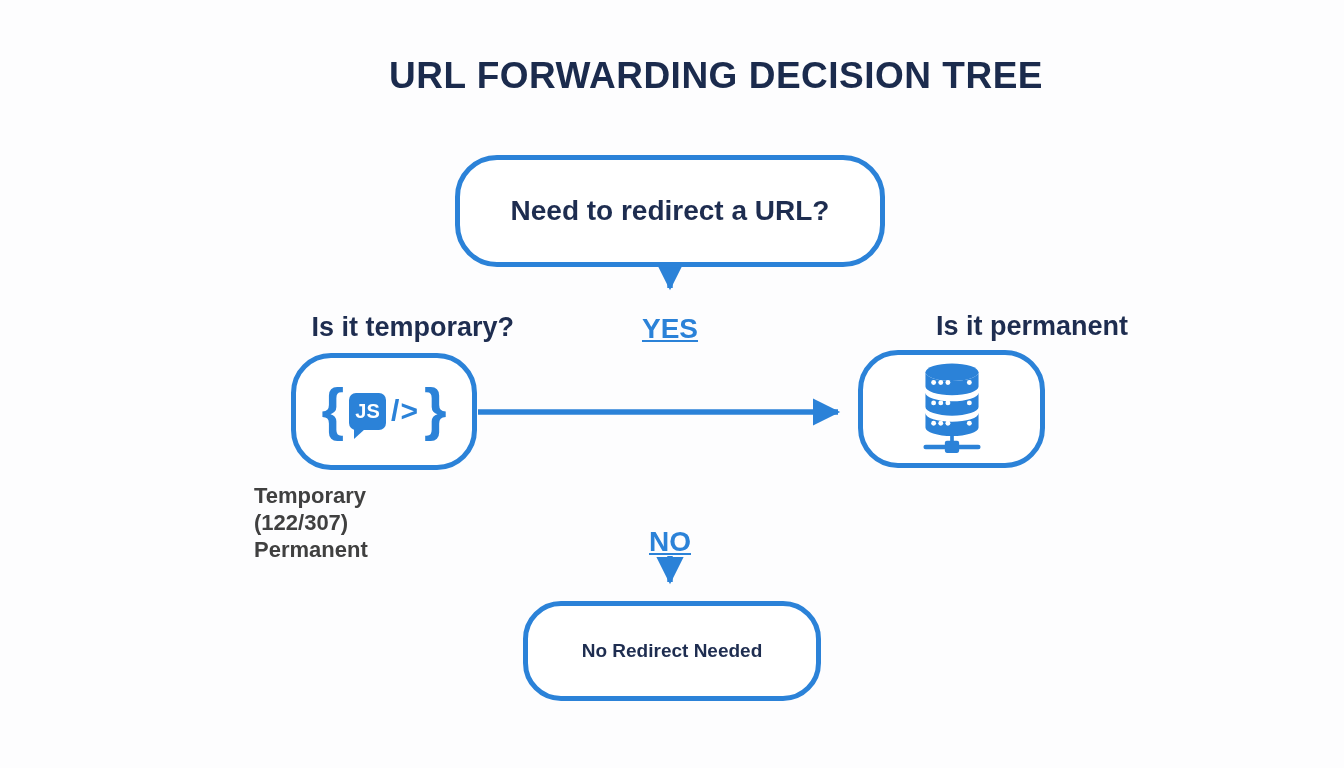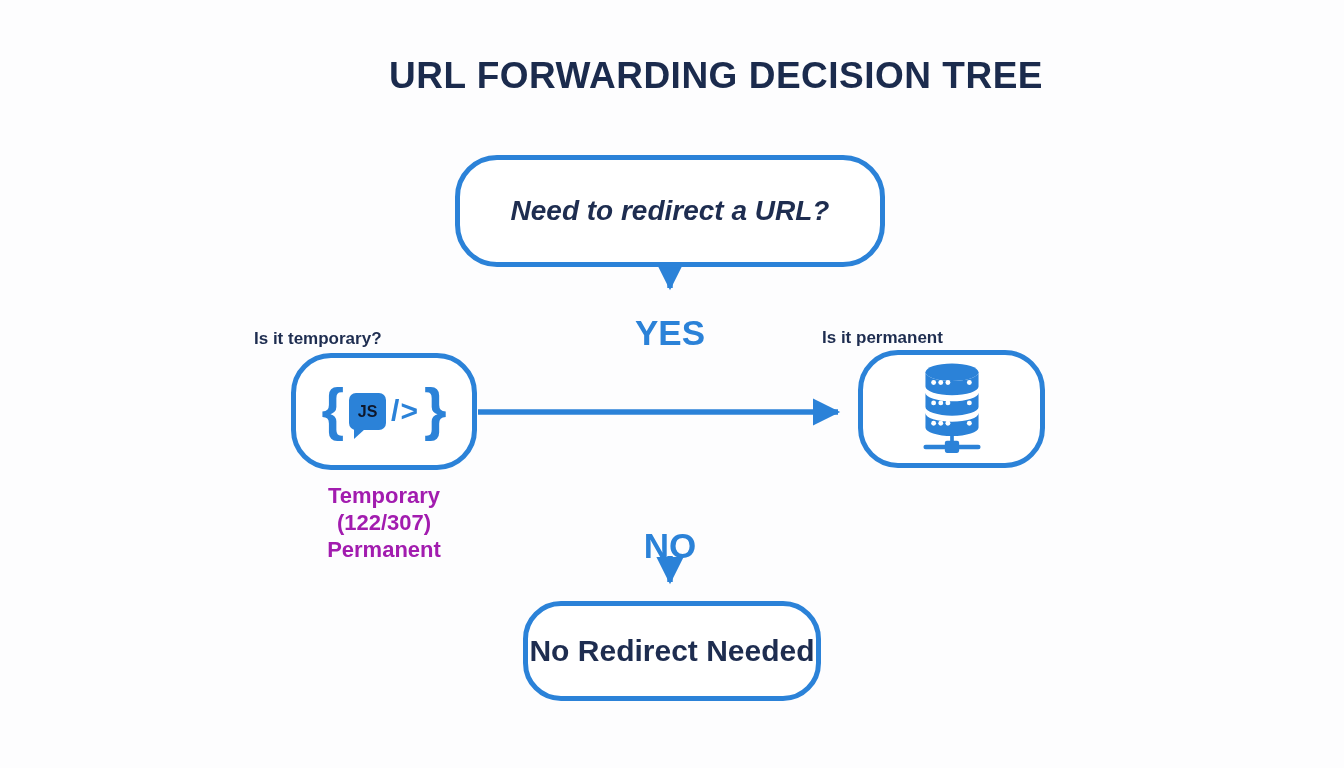--- a/index.html
+++ b/index.html
@@ -33,57 +33,57 @@
     box-sizing: border-box;
     border: 5px solid #2b82d8;
     border-radius: 42px;
     background: #ffffff;
     display: flex;
     align-items: center;
     justify-content: center;
     color: #1e2d50;
     font-weight: bold;
   }
-  .box-root   { left: 455px; top: 155px; width: 430px; height: 112px; font-size: 28px; font-style: italic; }
+  .box-root   { left: 455px; top: 155px; width: 430px; height: 112px; font-size: 28px; }
   .box-left   { left: 291px; top: 353px; width: 186px; height: 117px; border-radius: 40px; }
   .box-right  { left: 858px; top: 350px; width: 187px; height: 118px; border-radius: 40px; }
-  .box-end    { left: 523px; top: 601px; width: 298px; height: 100px; border-radius: 38px; font-size: 30px; }
+  .box-end    { left: 523px; top: 601px; width: 298px; height: 100px; border-radius: 38px; font-size: 19px; }
 
   
   .side-label {
     width: 260px;
-    text-align: left;
-    font-size: 17px;
+    text-align: right;
+    font-size: 27px;
     font-weight: bold;
     color: #1e2d50;
-    margin-top: 17px;
   }
   .label-left  { left: 254px; top: 312px; }
-  .label-right { left: 822px; top: 311px; }
+  .label-right { left: 868px; top: 311px; }
 
   
   .caption {
     width: 260px;
-    text-align: center;
+    text-align: left;
     font-size: 22px;
     font-weight: bold;
-    color: #a21caf;
+    color: #404040;
     line-height: 27px;
   }
   .caption span { display: block; }
   .caption-left  { left: 254px; top: 482px; }
   .caption-right { left: 822px; top: 478px; }
 
   
   .branch-label {
     width: 120px;
     text-align: center;
-    font-size: 35px;
+    font-size: 28px;
     font-weight: bold;
     color: #2b82d8;
+    text-decoration: underline;
   }
   .label-yes { left: 610px; top: 313px; }
   .label-no  { left: 610px; top: 526px; text-align: center; }
 
   
   #arrows { left: 0; top: 0; pointer-events: none; }
 
   
   .code-icon {
     display: flex;
@@ -99,22 +99,22 @@
     padding-bottom: 6px;
   }
   .js-badge {
     position: relative;
     width: 37px; height: 37px;
     background: #2b82d8;
     border-radius: 7px;
     display: flex;
     align-items: center;
     justify-content: center;
-    color: #0f172a;
-    font-size: 16px;
+    color: #ffffff;
+    font-size: 20px;
     font-weight: bold;
   }
   .js-badge::after {
     content: "";
     position: absolute;
     left: 5px; bottom: -9px;
     width: 0; height: 0;
     border-top: 10px solid #2b82d8;
     border-right: 11px solid transparent;
   }

